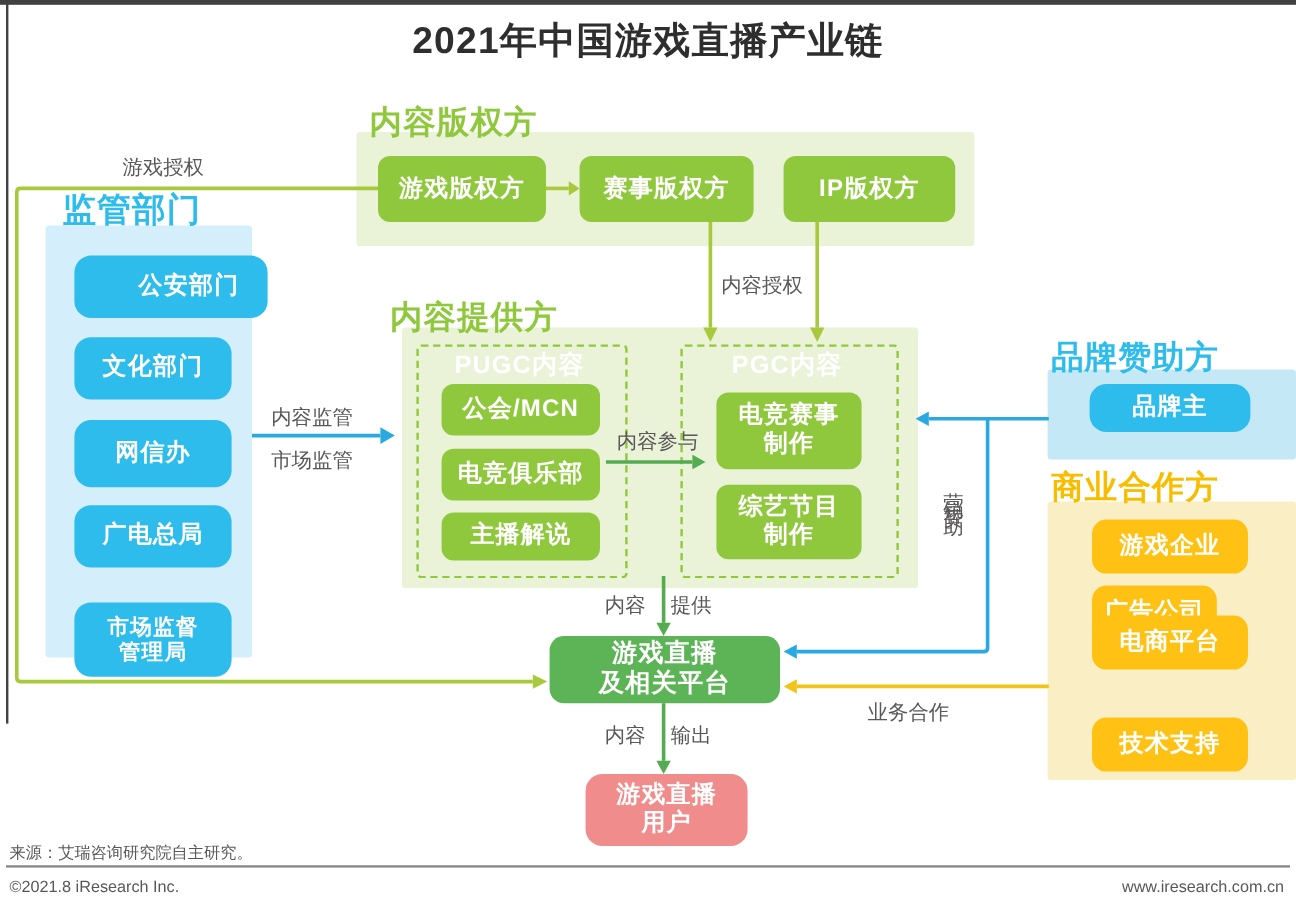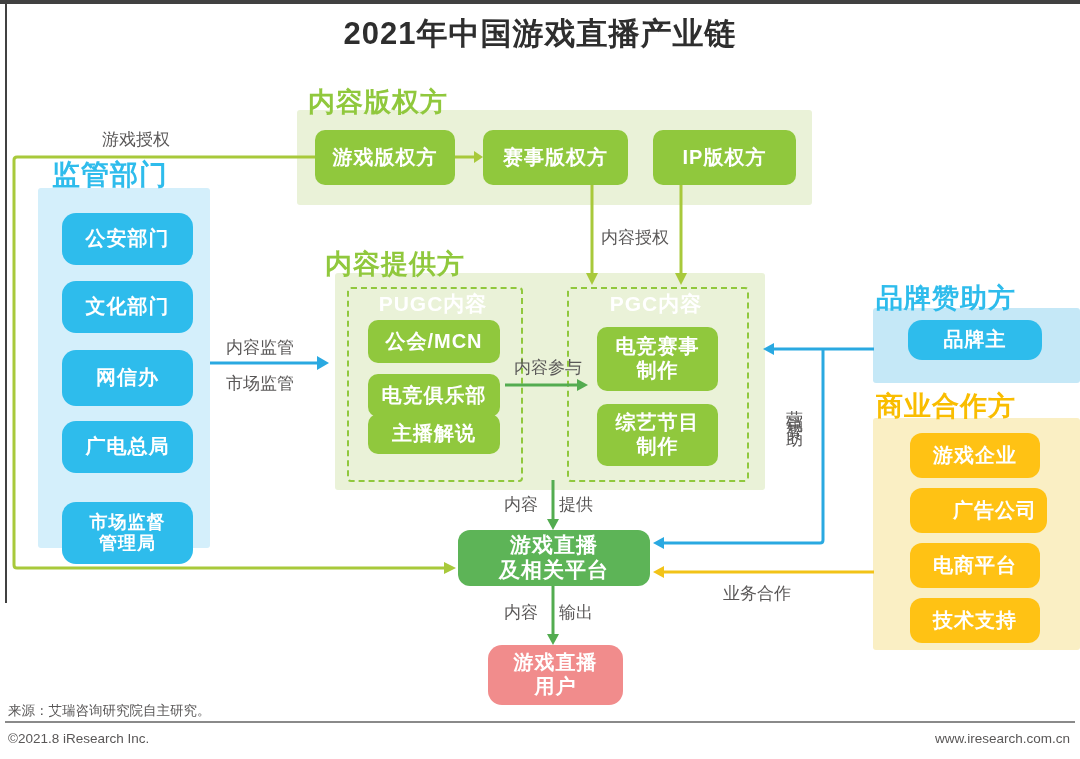--- a/index.html
+++ b/index.html
@@ -46,50 +46,50 @@
   <div class="abs" id="page-title">2021年中国游戏直播产业链</div>
 
   <div class="sec" style="left:297px;top:110px;width:515px;height:95px;background:var(--lime-bg);"></div>
   <div class="sec-h" style="left:308px;top:84px;color:var(--lime);">内容版权方</div>
   <div class="bx bx-lime" style="left:483px;top:130px;width:145px;height:55px;">赛事版权方</div>
   <div class="bx bx-lime" style="left:315px;top:130px;width:140px;height:55px;">游戏版权方</div>
   <div class="bx bx-lime" style="left:653px;top:130px;width:143px;height:55px;">IP版权方</div>
 
   <div class="sec" style="left:38px;top:188px;width:172px;height:360px;background:var(--blue-bg-left);"></div>
   <div class="sec-h" style="left:52px;top:156px;color:var(--blue);font-size:28px;">监管部门</div>
-  <div class="bx bx-blue" style="left:62px;top:213px;width:131px;height:52px;">公安部门</div>
+  <div class="bx bx-blue" style="left:62px;top:213px;width:131px;height:52px;padding-left:30px;">公安部门</div>
   <div class="bx bx-blue" style="left:62px;top:350px;width:131px;height:56px;">网信办</div>
   <div class="bx bx-blue" style="left:62px;top:281px;width:131px;height:52px;">文化部门</div>
   <div class="bx bx-blue" style="left:62px;top:421px;width:131px;height:52px;">广电总局</div>
   <div class="bx bx-blue" style="left:62px;top:502px;width:131px;height:62px;font-size:18px;">市场监督
 管理局</div>
 
   <div class="sec" style="left:335px;top:273px;width:430px;height:217px;background:var(--lime-bg);"></div>
   <div class="sec-h" style="left:325px;top:246px;color:var(--lime);">内容提供方</div>
   <div class="dash" style="left:347px;top:287px;width:172px;height:191px;"></div>
   <div class="sub-h" style="left:347px;top:290px;width:172px;">PUGC内容</div>
   <div class="bx bx-lime" style="left:368px;top:320px;width:132px;height:43px;">公会/MCN</div>
   <div class="bx bx-lime" style="left:368px;top:374px;width:132px;height:43px;">电竞俱乐部</div>
-  <div class="bx bx-lime" style="left:368px;top:414px;width:132px;height:40px;">主播解说</div>
+  <div class="bx bx-lime" style="left:368px;top:427px;width:132px;height:40px;">主播解说</div>
   <div class="dash" style="left:567px;top:287px;width:178px;height:191px;"></div>
   <div class="sub-h" style="left:567px;top:290px;width:178px;">PGC内容</div>
   <div class="bx bx-lime" style="left:597px;top:327px;width:121px;height:64px;">电竞赛事
 制作</div>
   <div class="bx bx-lime" style="left:597px;top:404px;width:121px;height:62px;">综艺节目
 制作</div>
 
   <div class="sec" style="left:873px;top:308px;width:207px;height:75px;background:var(--blue-bg-right);"></div>
   <div class="sec-h" style="left:876px;top:280px;color:var(--blue);">品牌赞助方</div>
   <div class="bx bx-blue" style="left:908px;top:320px;width:134px;height:40px;">品牌主</div>
 
   <div class="sec" style="left:873px;top:418px;width:207px;height:232px;background:var(--yellow-bg);"></div>
   <div class="sec-h" style="left:876px;top:388px;color:var(--yellow-header);">商业合作方</div>
   <div class="bx bx-yellow" style="left:910px;top:433px;width:130px;height:45px;">游戏企业</div>
-  <div class="bx bx-yellow" style="left:910px;top:488px;width:104px;height:45px;padding-left:33px;">广告公司</div>
-  <div class="bx bx-yellow" style="left:910px;top:543px;width:130px;height:45px;">电商平台</div>
+  <div class="bx bx-yellow" style="left:910px;top:488px;width:104px;height:45px;">广告公司</div>
+  <div class="bx bx-yellow" style="left:910px;top:513px;width:130px;height:45px;">电商平台</div>
   <div class="bx bx-yellow" style="left:910px;top:598px;width:130px;height:45px;">技术支持</div>
 
   <div class="bx" style="left:458px;top:530px;width:192px;height:56px;background:var(--green);border-radius:12px;font-size:21px;">游戏直播
 及相关平台</div>
   <div class="bx" style="left:488px;top:645px;width:135px;height:60px;background:var(--pink);border-radius:14px;">游戏直播
 用户</div>
 
   <svg id="connector-svg" width="1080" height="759" viewBox="0 0 1080 759">
     <g style="stroke:var(--lime-line);fill:none;stroke-width:3;">
       <path d="M315,157 L17,157 Q14,157 14,160 L14,565 Q14,568 17,568 L444,568"></path>

